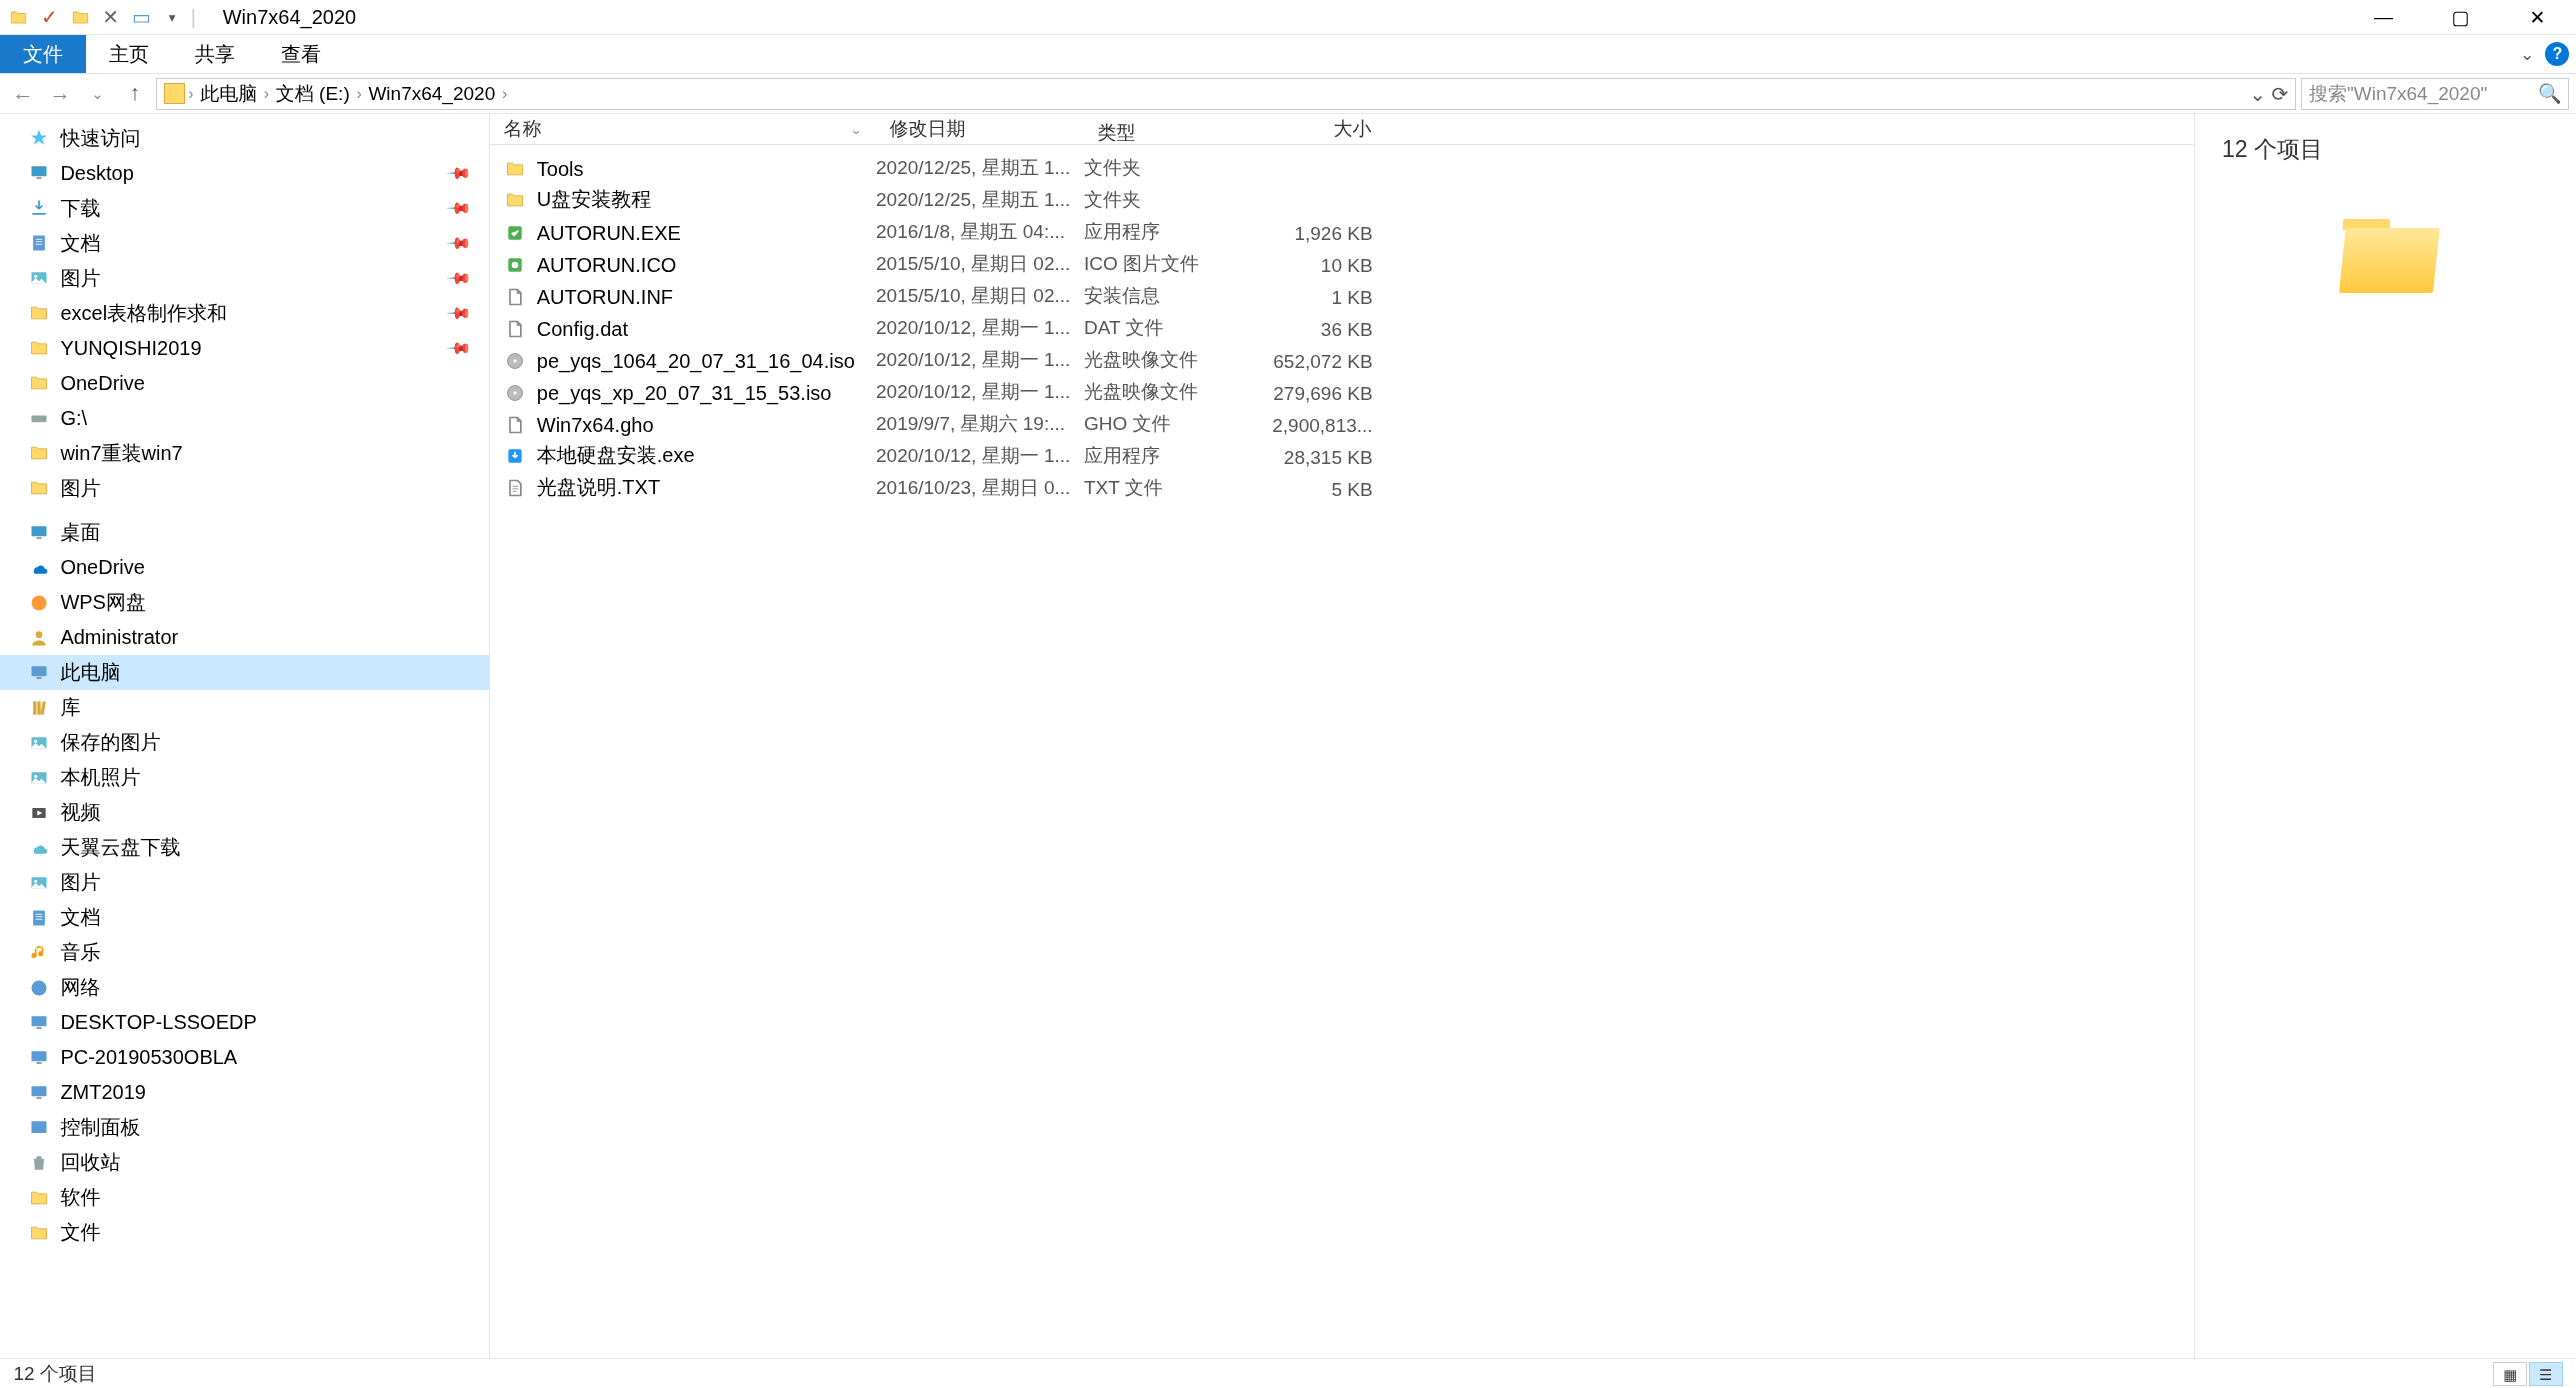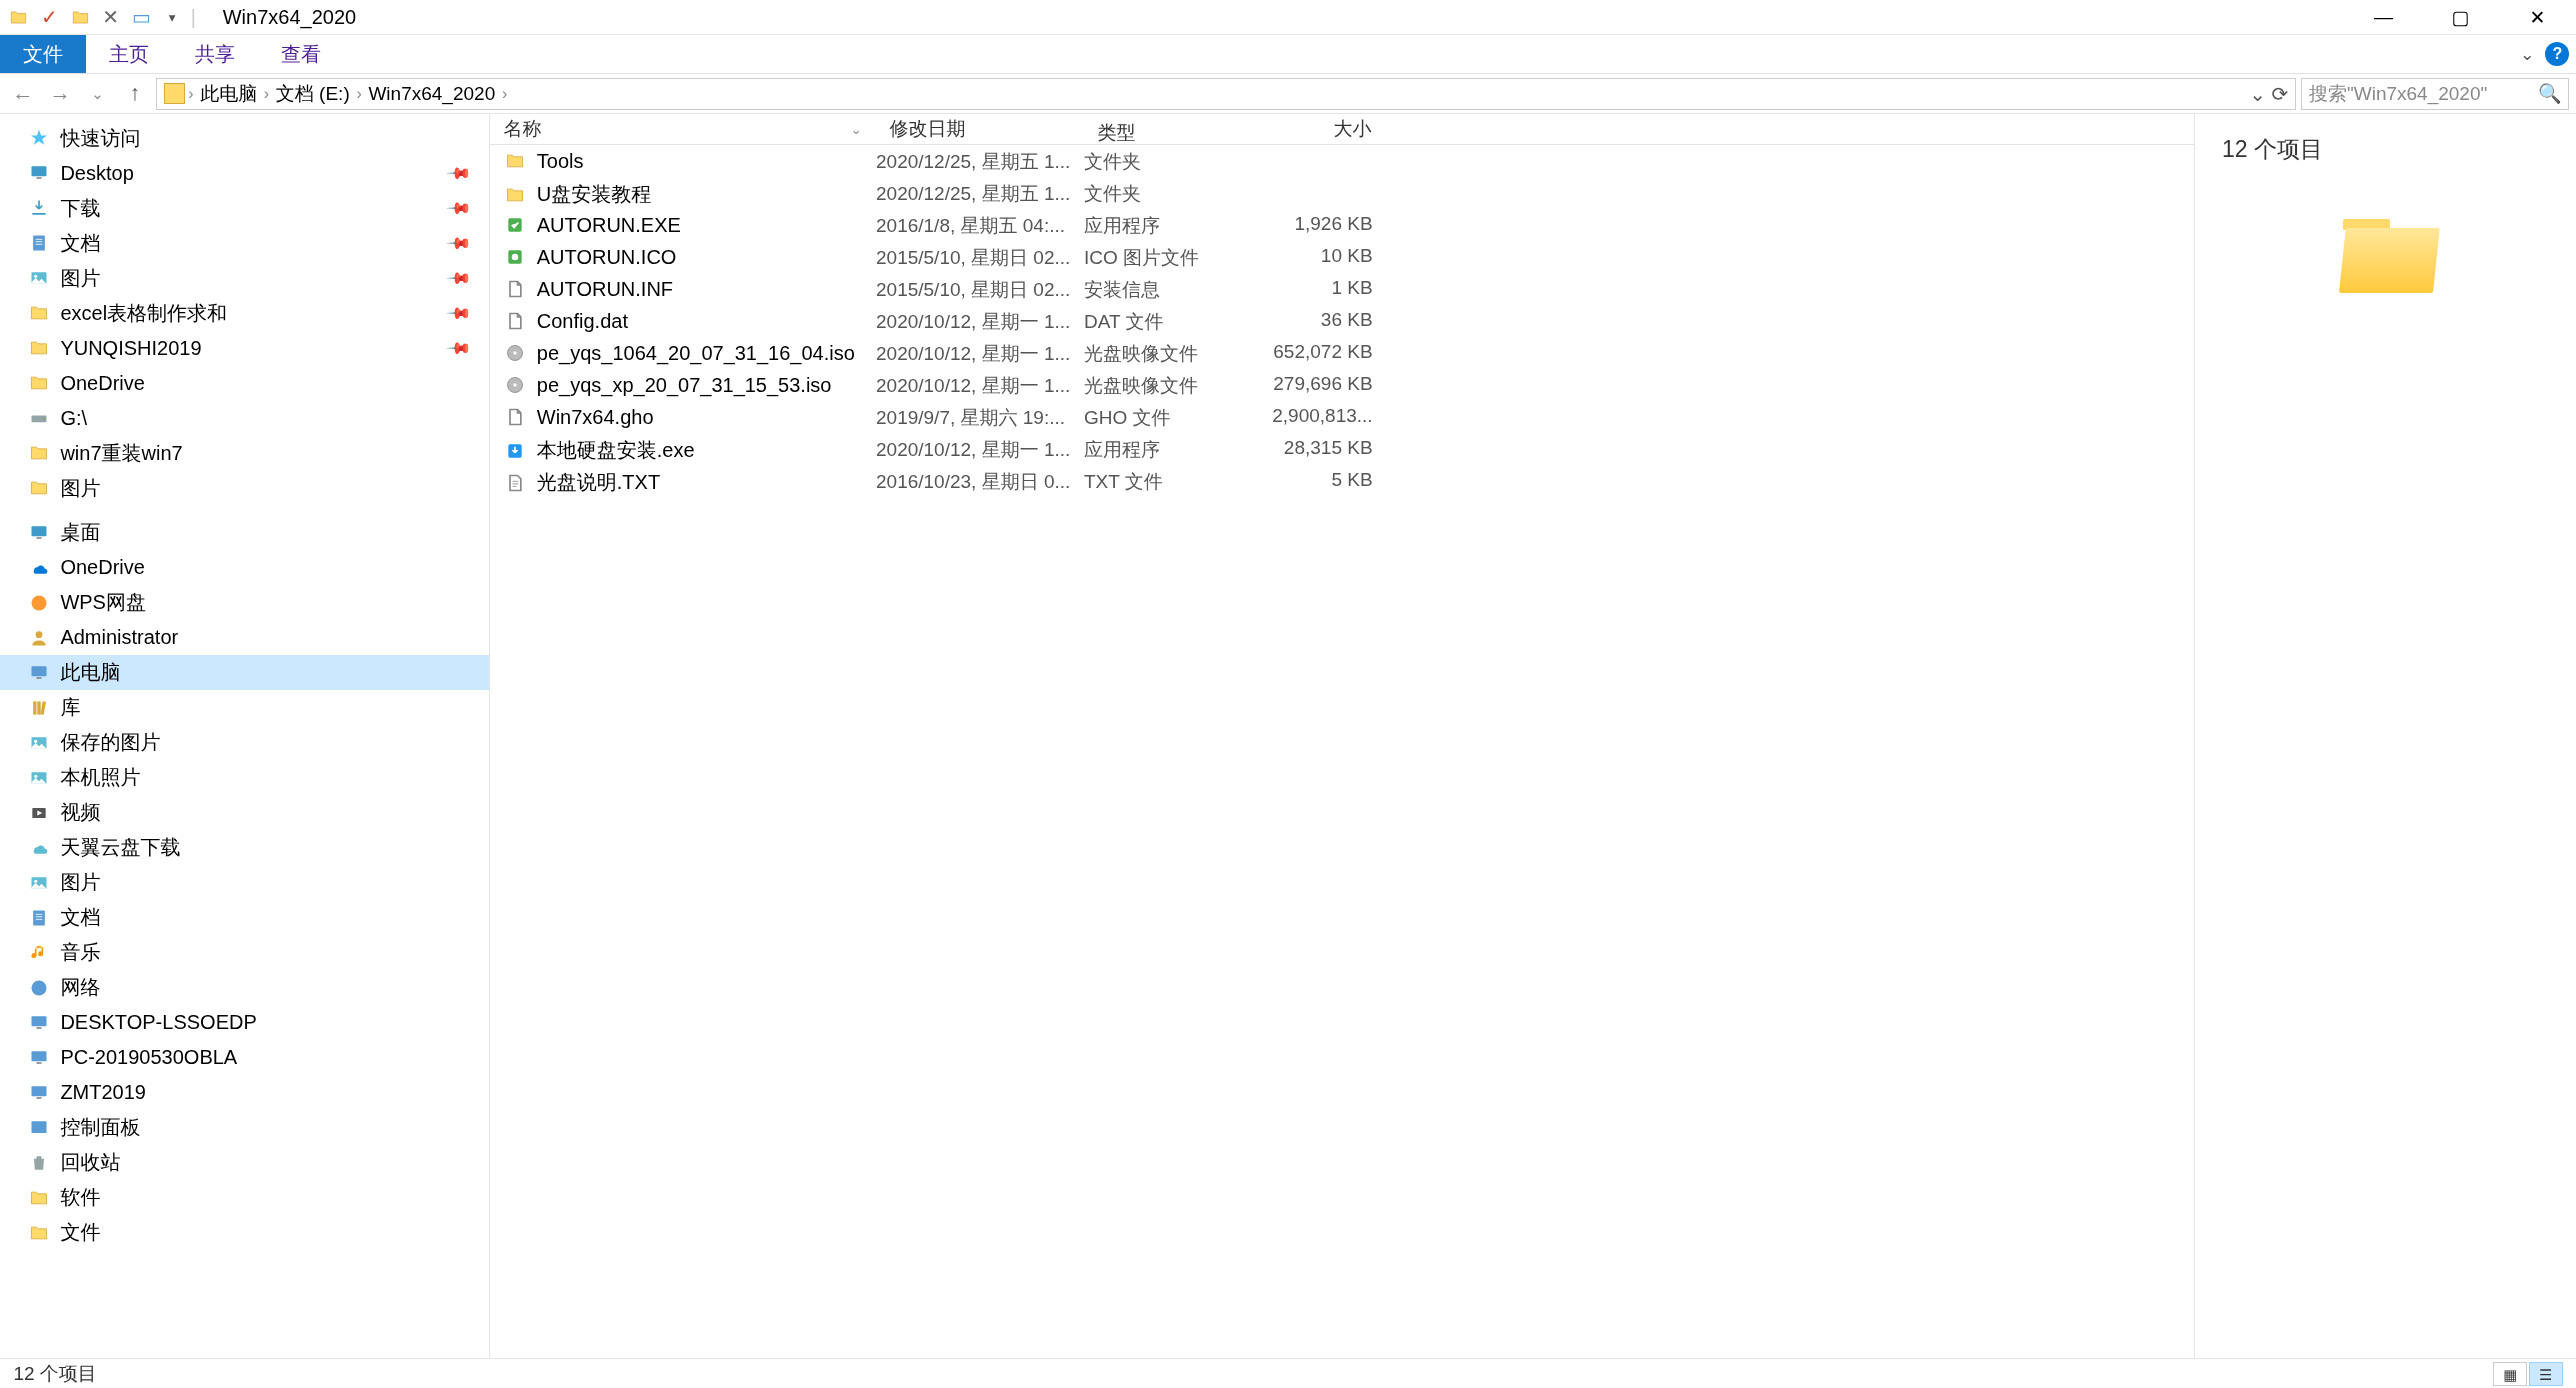--- a/index.html
+++ b/index.html
@@ -8,21 +8,21 @@
 
 .titlebar { height: 35px; background: #fff; display: flex; align-items: center; border-bottom: 0.7px solid #e5e5e5; }
 .titlebar-left { display: flex; align-items: center; padding-left: 6.7px; gap: 6.7px; }
 .qat-icon { width: 24px; height: 24px; display: flex; align-items: center; justify-content: center; }
 .titlebar-title { margin-left: 20px; font-size: 20px; color: #000; }
 .titlebar-controls { margin-left: auto; display: flex; }
 .titlebar-btn { width: 77px; height: 35px; display: flex; align-items: center; justify-content: center; font-size: 19px; color: #000; }
 
 
 .ribbon { height: 39px; background: #fff; display: flex; align-items: stretch; border-bottom: 0.7px solid #e1e1e1; }
-.ribbon-tab { padding: 0 23px; display: flex; align-items: center; font-size: 20px; color: #4c1d95; cursor: pointer; }
+.ribbon-tab { padding: 0 23px; display: flex; align-items: center; font-size: 20px; color: #000000; cursor: pointer; }
 .ribbon-tab.file { background: #1979ca; color: #fff; }
 .ribbon-right { margin-left: auto; display: flex; align-items: center; padding-right: 6.7px; gap: 10.7px; }
 .help-icon { width: 24px; height: 24px; border-radius: 50%; background: #0078d7; color: #fff; display: flex; align-items: center; justify-content: center; font-size: 16px; font-weight: bold; }
 
 
 .addrbar { height: 40px; background: #fff; display: flex; align-items: center; border-bottom: 0.7px solid #e5e5e5; padding: 4px 6.7px; gap: 5.4px; }
 .nav-btn { width: 32px; height: 32px; display: flex; align-items: center; justify-content: center; color: #888; font-size: 21.5px; }
 .nav-btn.enabled { color: #555; }
 .breadcrumb { flex: 1; height: 32px; border: 0.7px solid #ccc; display: flex; align-items: center; padding: 0 6.7px; gap: 2.7px; }
 .bc-icon { width: 21.5px; height: 21.5px; background: #ffd96a; border: 0.7px solid #d9a93e; }
@@ -48,21 +48,21 @@
 
 .filelist { flex: 1; display: flex; flex-direction: column; }
 .col-headers { height: 31px; display: flex; align-items: center; border-bottom: 0.7px solid #e5e5e5; font-size: 19px; color: #333; }
 .col { padding: 0 13.4px; border-right: 0.7px solid transparent; }
 .col-name { width: 386px; display: flex; align-items: center; }
 .col-name .sort { margin-left: auto; font-size: 13.4px; color: #888; }
 .col-date { width: 208px; }
 .col-type { width: 181px; margin-top: 7px; }
 .col-size { width: 121px; text-align: right; }
 .rows { flex: 1; overflow-y: auto; padding-top: 4px; }
-.row { height: 32px; display: flex; align-items: flex-start; font-size: 20px; color: #000; }
+.row { height: 32px; display: flex; align-items: flex-end; font-size: 20px; color: #000; }
 .cell-name { width: 386px; display: flex; align-items: center; padding-left: 13.4px; gap: 9.4px; }
 .cell-date { width: 208px; color: #555; font-size: 19px; overflow: hidden; white-space: nowrap; text-overflow: ellipsis; }
 .cell-type { width: 181px; color: #555; font-size: 19px; overflow: hidden; white-space: nowrap; text-overflow: ellipsis; }
 .cell-size { width: 121px; text-align: right; color: #555; font-size: 19px; padding-right: 13.4px; }
 .file-icon { width: 24px; height: 24px; display: inline-flex; align-items: center; justify-content: center; flex-shrink: 0; }
 
 
 .preview { width: 382px; border-left: 0.7px solid #e5e5e5; padding: 20px 27px; }
 .preview-title { font-size: 23px; color: #333; }
 .preview-folders { margin-top: 54px; text-align: center; }

